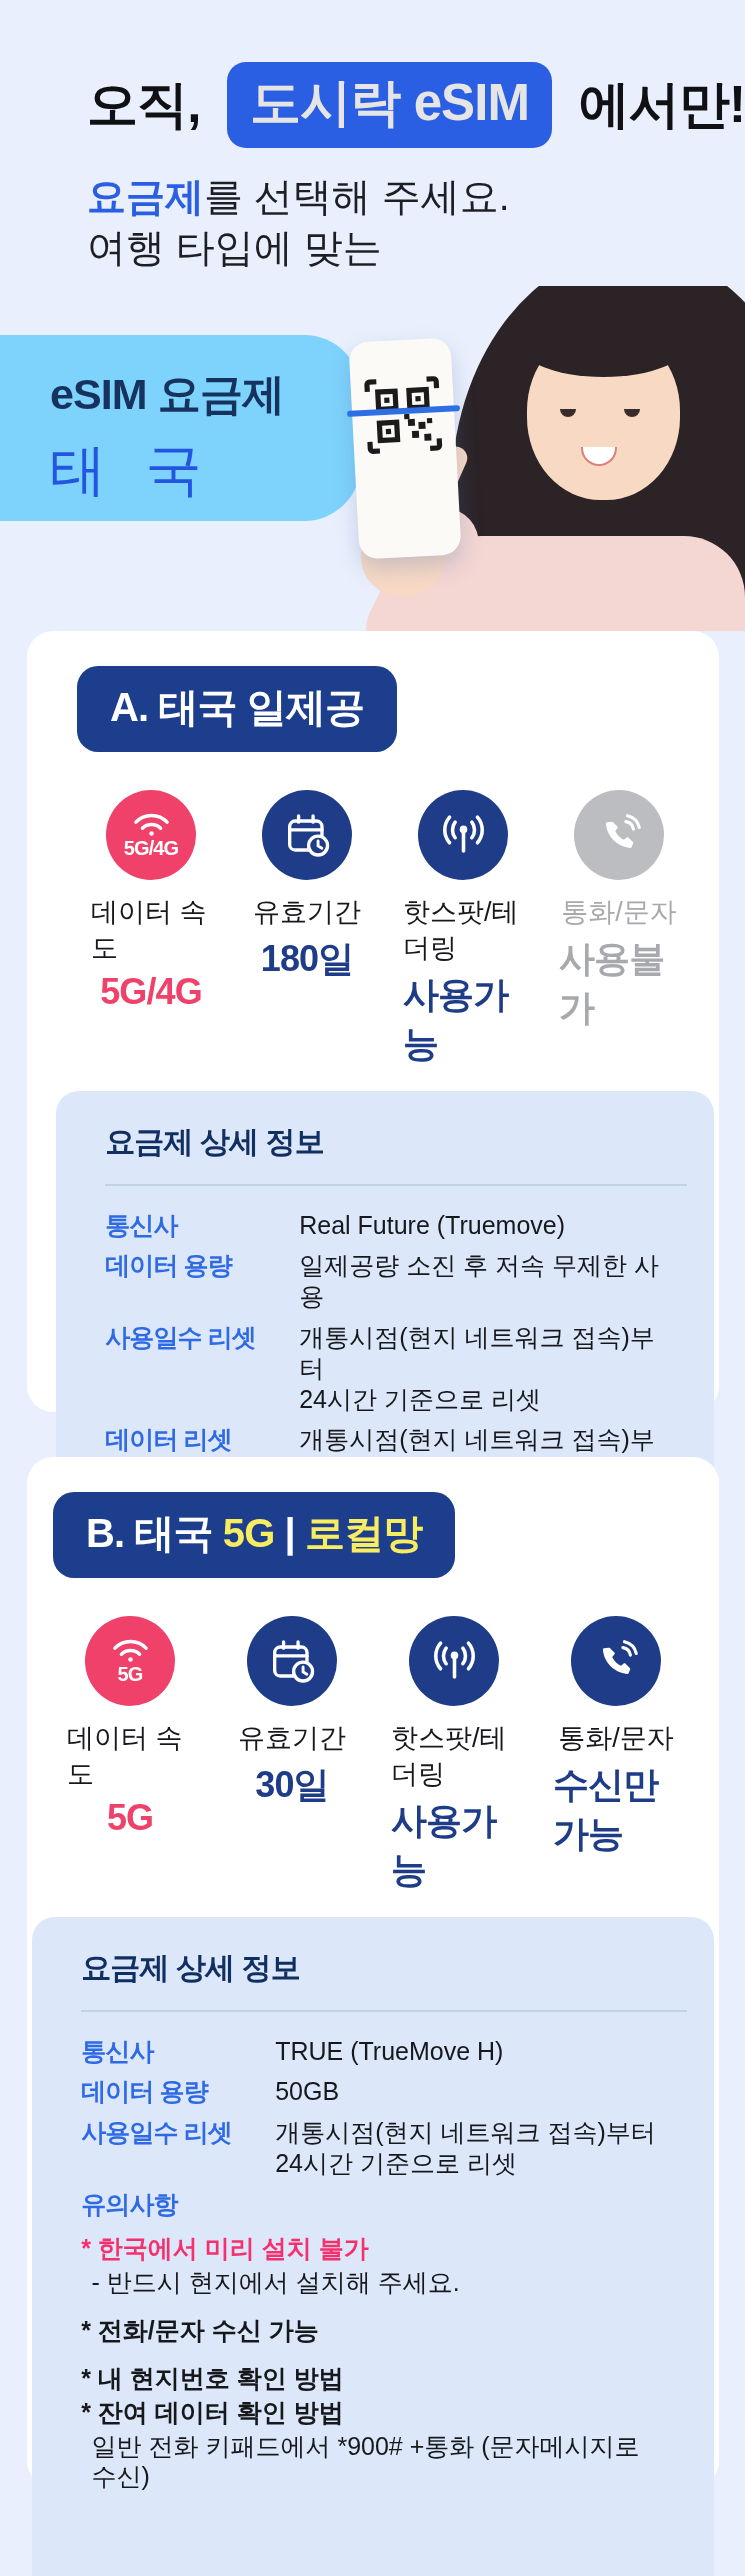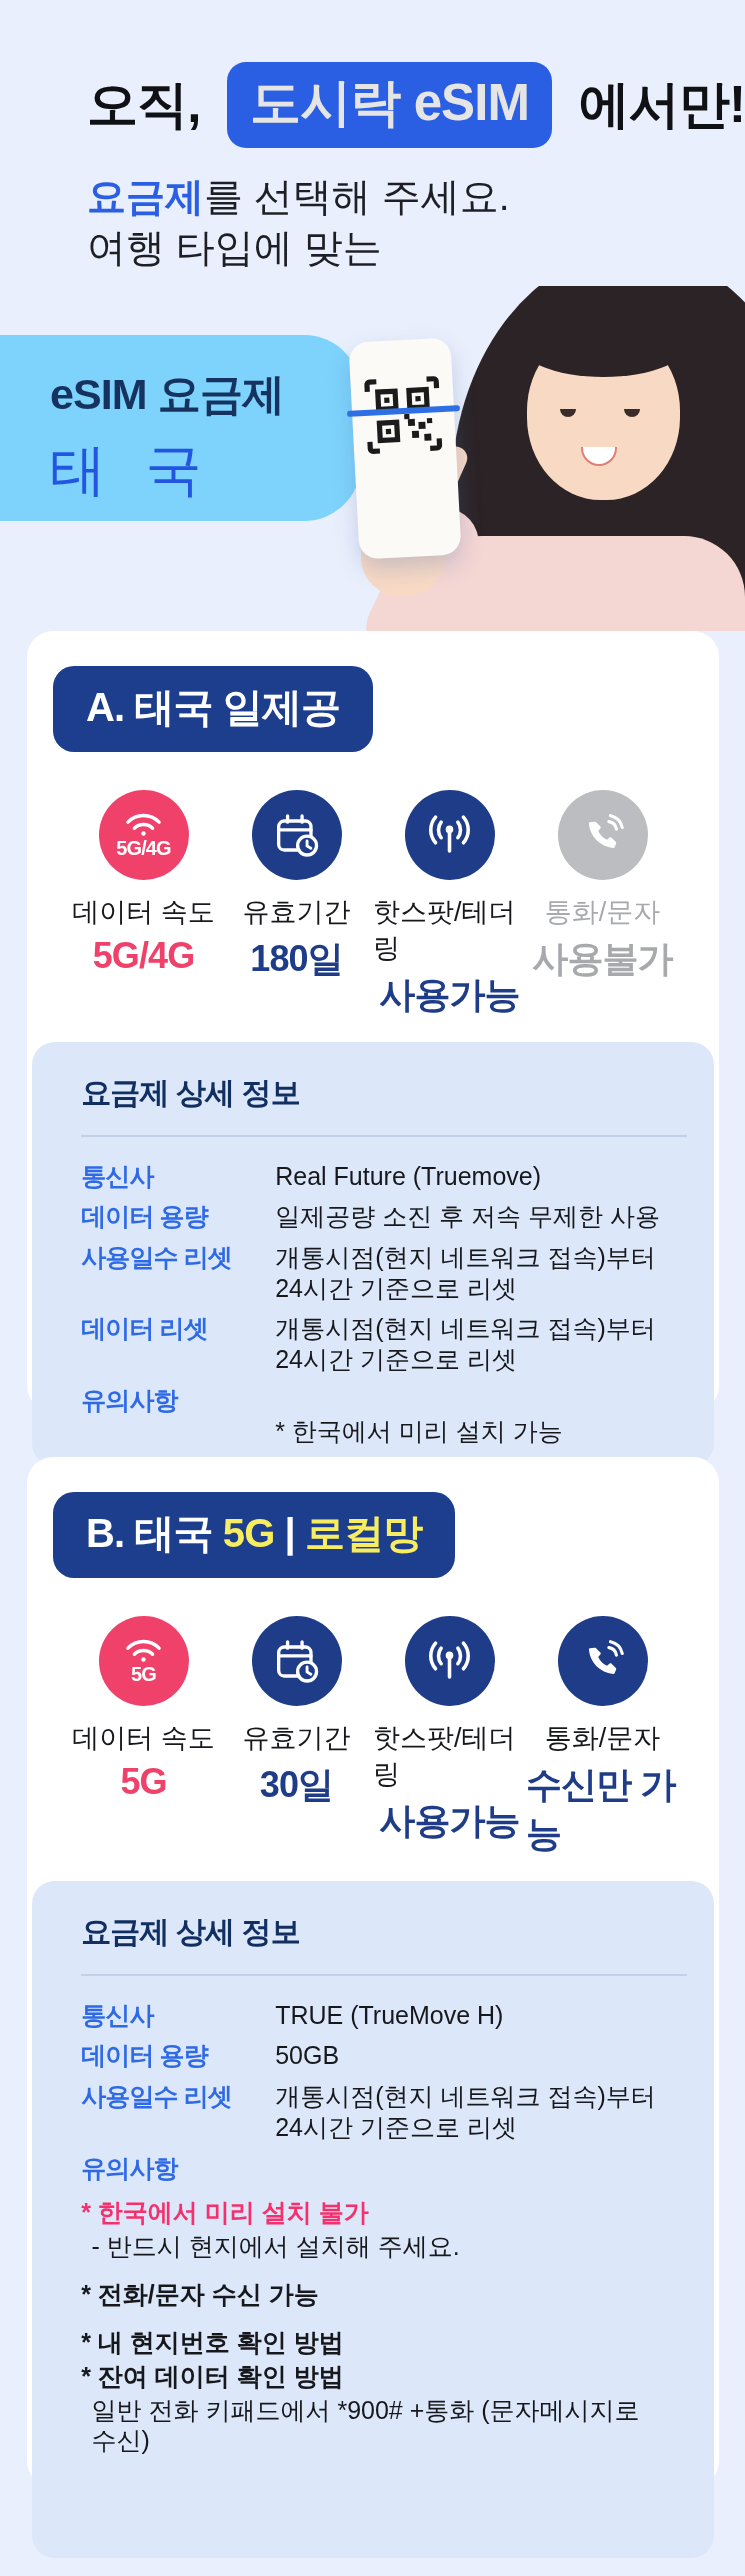--- a/index.html
+++ b/index.html
@@ -55,31 +55,31 @@
     position:absolute; left:0; top:323px; width:361px; height:186px;
     background:#7dd3fc; border-radius:0 57px 57px 0; z-index:3;
     padding:31px 0 0 50px;
     margin-top:12px;
   }
   .bubble-t1 { font-size:43px; font-weight:800; color:#16335f; letter-spacing:-0.9px; }
   .bubble-t2 { margin-top:8.7px; font-size:56px; font-weight:400; color:#2356e0; letter-spacing:12px; }
 
   
   .card { position:relative; margin:0 27px; background:#ffffff; border-radius:26px; padding-top:35px; }
-  .cardA { height:781px; }
+  .cardA { height:781px;padding-left:24px; }
   .cardB { height:1030px; margin-top:45px; }
 
   .badge {
     display:inline-block; margin-left:26px;
     background:#1c3e8c; color:#fff; border-radius:21px;
     padding:14px 33px 17.3px; font-size:40px; font-weight:800; letter-spacing:-0.9px;
   }
   .badge .yellow { color:#f8ed60; }
 
-  .features { display:flex; margin-top:38px; padding:0 40px; }
+  .features { display:flex; margin-top:38px; padding:0 40px;gap:36px; }
   .feature { flex:1; display:flex; flex-direction:column; align-items:center; }
   .circle {
     width:90px; height:90px; border-radius:50%;
     display:flex; flex-direction:column; align-items:center; justify-content:center;
   }
   .c-pink { background:#ef4169; }
   .c-navy { background:#1e3c87; }
   .c-gray { background:#bcbdc0; }
   .cap { color:#fff; font-weight:800; font-size:20px; margin-top:0.9px; letter-spacing:-0.9px; }
   .f-label { margin-top:14px; font-size:27px; color:#17181c; }

